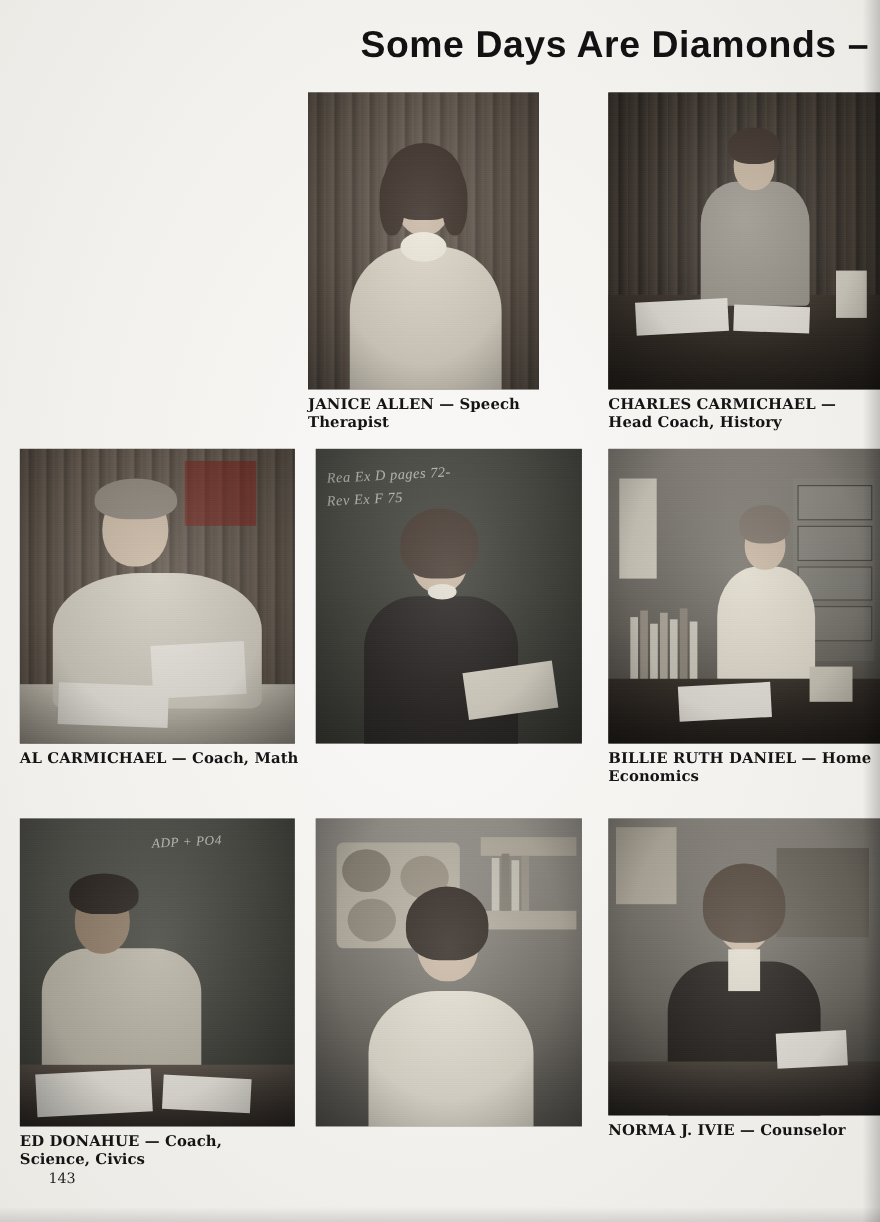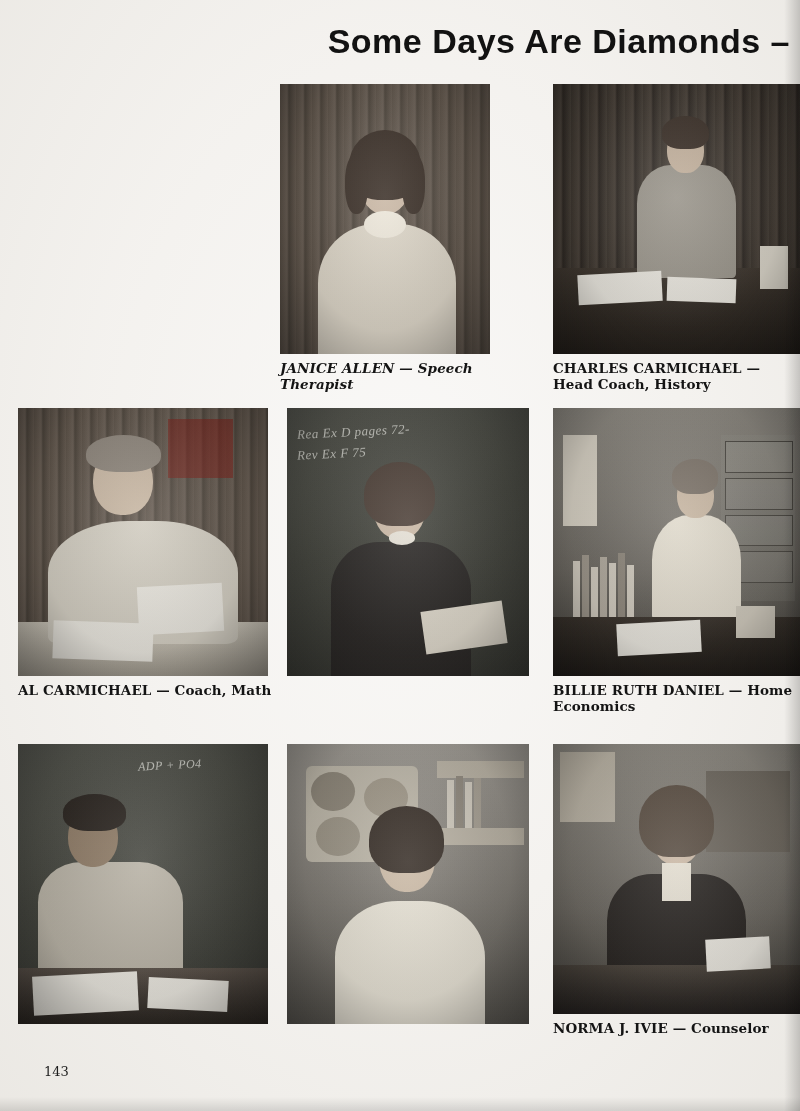--- a/index.html
+++ b/index.html
@@ -192,21 +192,21 @@
 <body>
 
 <div class="page">
 
   <div class="paper-tint"></div>
 
   <div class="page-title">Some Days Are Diamonds –</div>
 
   <div class="grid">
 
-    <div class="cell" style="left:280px; top:0px; width:248px;font-style:italic;">
+    <div class="cell" style="left:280px; top:0px; width:248px;">
       <div class="photo" style="width:210px;height:270px;margin-left:0px;">
         <div class="scene">
           <div class="bg-wood"></div>
           <div class="person-body" style="left:18%;top:52%;width:66%;height:52%;background:#ded7c9;"></div>
           <div class="person-head" style="left:38%;top:24%;width:24%;height:24%;"></div>
           <div class="person-hair" style="left:33%;top:17%;width:34%;height:26%;"></div>
           <div class="person-hair" style="left:31%;top:26%;width:11%;height:22%;border-radius:45%;"></div>
           <div class="person-hair" style="left:58%;top:26%;width:11%;height:22%;border-radius:45%;"></div>
           <div style="position:absolute;left:40%;top:47%;width:20%;height:10%;border-radius:50%;background:#efe9dc;"></div>
           <div class="vign"></div>
@@ -316,20 +316,21 @@
           <div class="person-body" style="left:8%;top:42%;width:58%;height:48%;background:#b9b3a6;border-radius:30% 30% 4% 4%;"></div>
           <div class="person-head" style="left:20%;top:22%;width:20%;height:22%;background:#8e7b66;"></div>
           <div class="person-hair" style="left:18%;top:18%;width:25%;height:13%;background:#2a241f;"></div>
           <div class="desk" style="left:0;top:80%;width:100%;height:20%;background:linear-gradient(180deg,#5a5149,#2b2621);"></div>
           <div class="paper-sheet" style="left:6%;top:82%;width:42%;height:14%;"></div>
           <div class="paper-sheet" style="left:52%;top:84%;width:32%;height:11%;transform:rotate(3deg);"></div>
           <div class="vign"></div>
         </div>
         <div class="grain"></div>
       </div>
+      <div class="caption">ED DONAHUE — Coach, Science, Civics</div>
     </div>
 
     <div class="cell" style="left:287px; top:0px; width:248px;">
       <div class="photo" style="width:242px;height:280px;">
         <div class="scene">
           <div class="bg-room"></div>
           <div class="shelf" style="left:62%;top:6%;width:36%;height:6%;"></div>
           <div class="shelf" style="left:62%;top:30%;width:36%;height:6%;"></div>
           <div class="books" style="left:66%;top:8%;height:22%;">
             <i style="height:48px;"></i>

